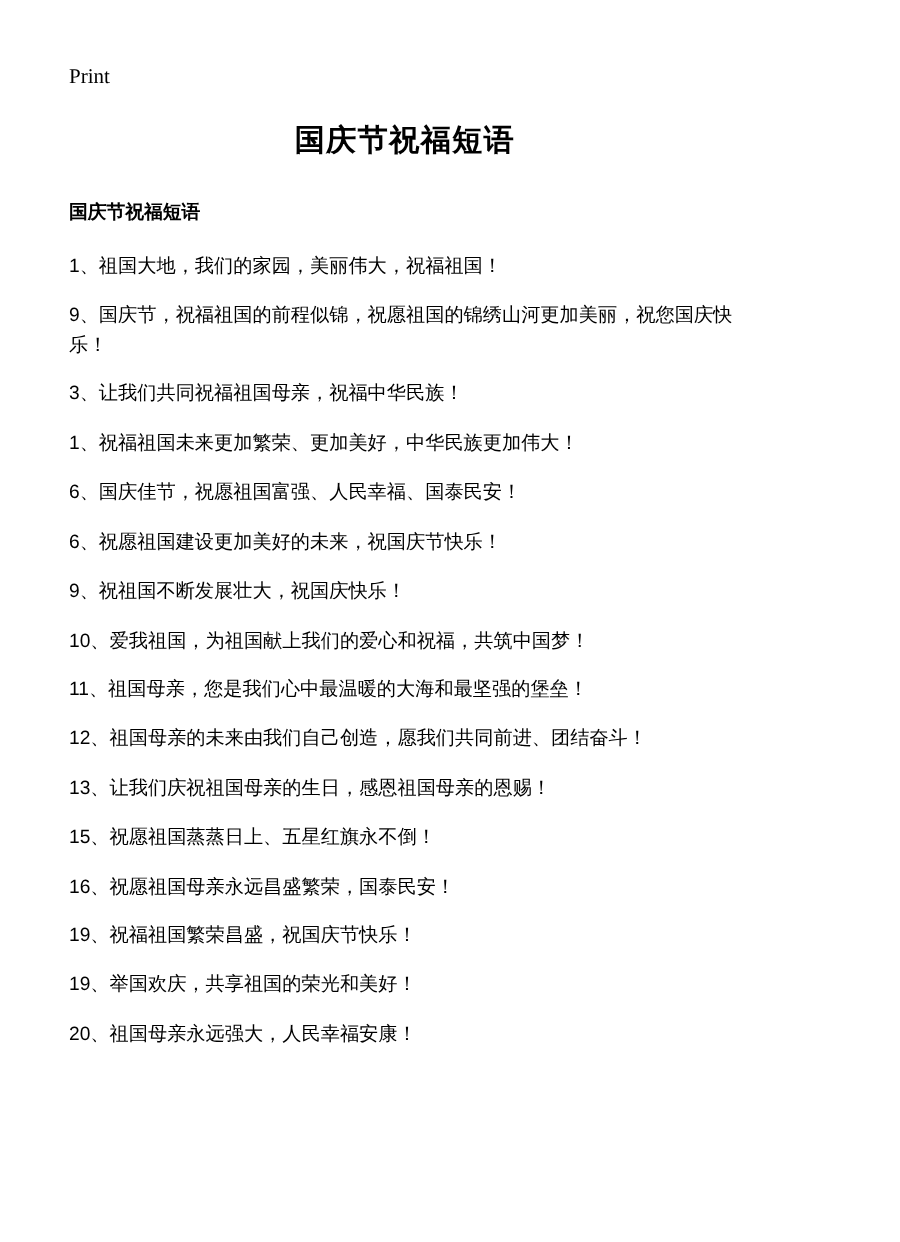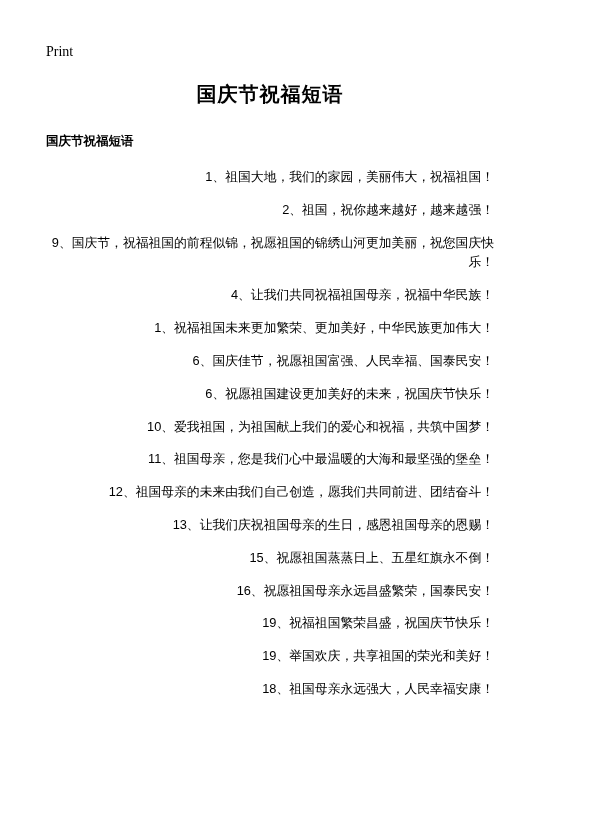--- a/index.html
+++ b/index.html
@@ -44,47 +44,47 @@
   }
   .item-list {
     margin: 0;
     padding: 0;
     list-style: none;
   }
   .item {
     font-size: 12.8px;
     line-height: 1.55;
     margin: 0 0 13px 0;
-    text-align: right;
+    text-align: left;
     word-break: break-all;
   }
 </style>
 </head>
 <body>
 
 <div class="page">
 
   <div class="print-label">Print</div>
 
   <h1 class="doc-title">国庆节祝福短语</h1>
 
   <div class="section-heading">国庆节祝福短语</div>
 
   <ul class="item-list">
     <li class="item">1、祖国大地，我们的家园，美丽伟大，祝福祖国！</li>
-    <li class="item">2、祖国，祝你越来越好，越来越强！</li>
     <li class="item">9、国庆节，祝福祖国的前程似锦，祝愿祖国的锦绣山河更加美丽，祝您国庆快乐！</li>
-    <li class="item">4、让我们共同祝福祖国母亲，祝福中华民族！</li>
+    <li class="item">3、让我们共同祝福祖国母亲，祝福中华民族！</li>
     <li class="item">1、祝福祖国未来更加繁荣、更加美好，中华民族更加伟大！</li>
     <li class="item">6、国庆佳节，祝愿祖国富强、人民幸福、国泰民安！</li>
     <li class="item">6、祝愿祖国建设更加美好的未来，祝国庆节快乐！</li>
+    <li class="item">9、祝祖国不断发展壮大，祝国庆快乐！</li>
     <li class="item">10、爱我祖国，为祖国献上我们的爱心和祝福，共筑中国梦！</li>
     <li class="item">11、祖国母亲，您是我们心中最温暖的大海和最坚强的堡垒！</li>
     <li class="item">12、祖国母亲的未来由我们自己创造，愿我们共同前进、团结奋斗！</li>
     <li class="item">13、让我们庆祝祖国母亲的生日，感恩祖国母亲的恩赐！</li>
     <li class="item">15、祝愿祖国蒸蒸日上、五星红旗永不倒！</li>
     <li class="item">16、祝愿祖国母亲永远昌盛繁荣，国泰民安！</li>
     <li class="item">19、祝福祖国繁荣昌盛，祝国庆节快乐！</li>
     <li class="item">19、举国欢庆，共享祖国的荣光和美好！</li>
-    <li class="item">18、祖国母亲永远强大，人民幸福安康！</li>
+    <li class="item">20、祖国母亲永远强大，人民幸福安康！</li>
   </ul>
 
 </div>
 
 </body></html>

